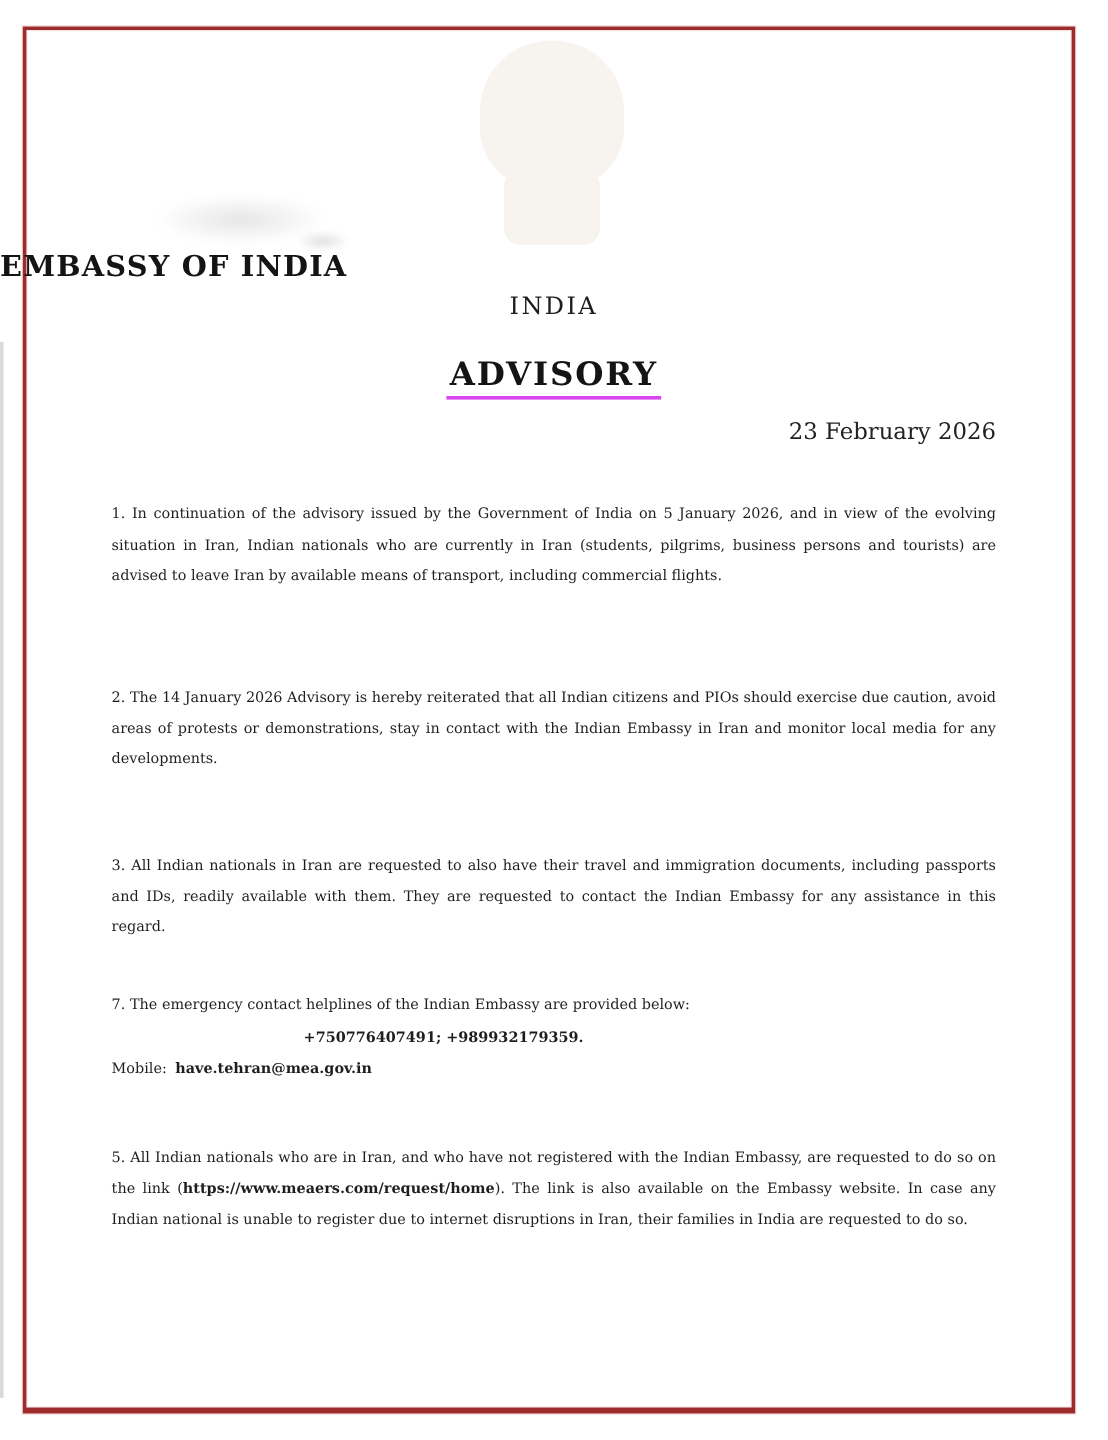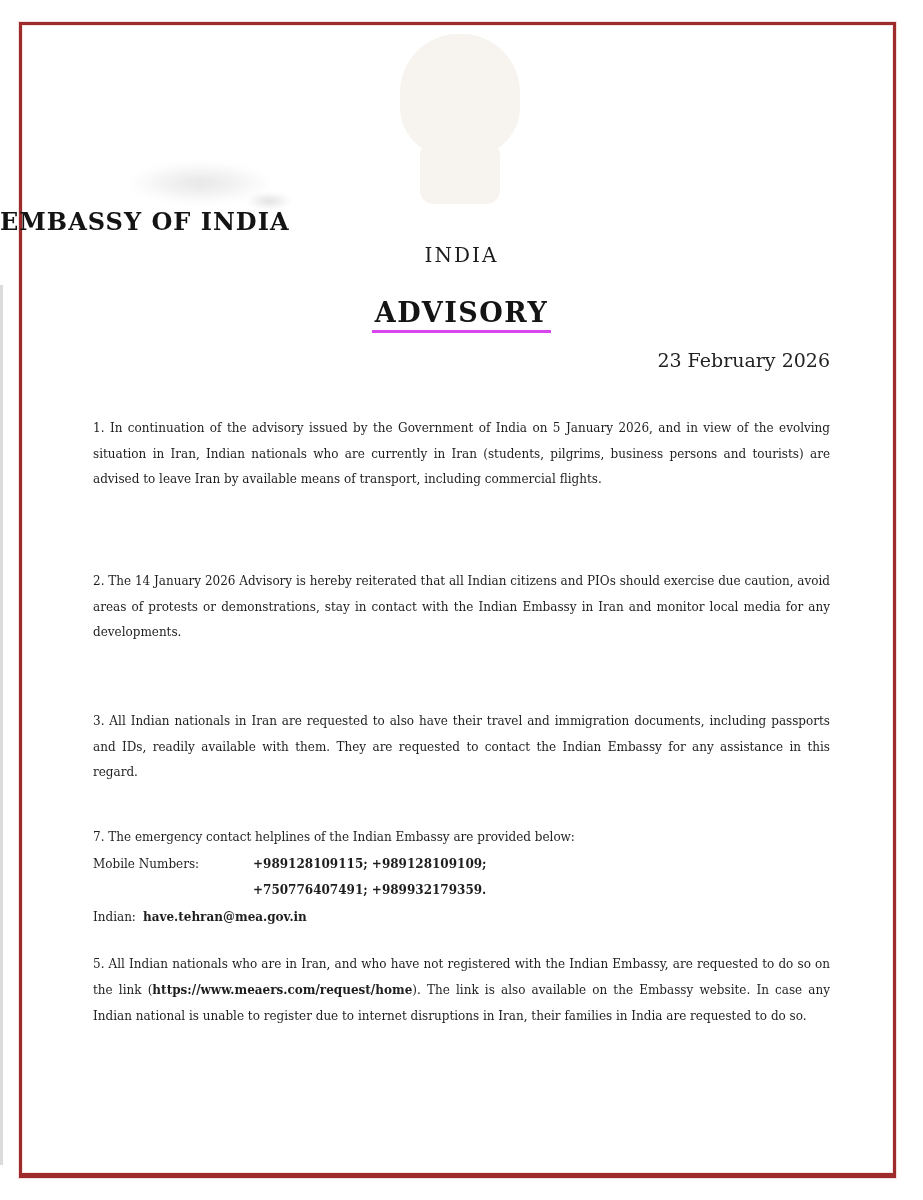--- a/index.html
+++ b/index.html
@@ -163,20 +163,19 @@
   <div class="abs doc-date">23 February 2026</div>
 
   <div class="abs para" id="para1">1. In continuation of the advisory issued by the Government of India on 5 January 2026, and in view of the evolving situation in Iran, Indian nationals who are currently in Iran (students, pilgrims, business persons and tourists) are advised to leave Iran by available means of transport, including commercial flights.</div>
 
   <div class="abs para" id="para2">2. The 14 January 2026 Advisory is hereby reiterated that all Indian citizens and PIOs should exercise due caution, avoid areas of protests or demonstrations, stay in contact with the Indian Embassy in Iran and monitor local media for any developments.</div>
 
   <div class="abs para" id="para3">3. All Indian nationals in Iran are requested to also have their travel and immigration documents, including passports and IDs, readily available with them. They are requested to contact the Indian Embassy for any assistance in this regard.</div>
 
   <div class="abs para" id="para4">
     <div>7. The emergency contact helplines of the Indian Embassy are provided below:</div>
-    <div><span class="mob-label">Mobile Numbers:</span><span class="bold">+989128109115; +989128109109;</span></div>
     <div><span class="mob-indent"></span><span class="bold">+750776407491; +989932179359.</span></div>
-    <div><span class="email-label">Indian:</span><span class="bold">have.tehran@mea.gov.in</span></div>
+    <div><span class="email-label">Mobile:</span><span class="bold">have.tehran@mea.gov.in</span></div>
   </div>
 
   <div class="abs para" id="para5"><span>5. All Indian nationals who are in Iran, and who have not registered with the Indian Embassy, are requested to do so on the link (</span><span class="bold">https://www.meaers.com/request/home</span><span>). The link is also available on the Embassy website. In case any Indian national is unable to register due to internet disruptions in Iran, their families in India are requested to do so.</span></div>
 
 </div>
 
 </body></html>

